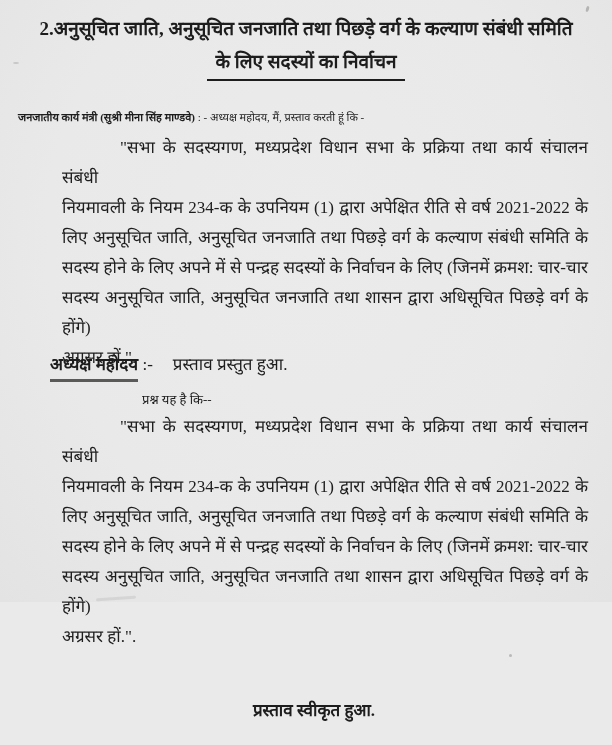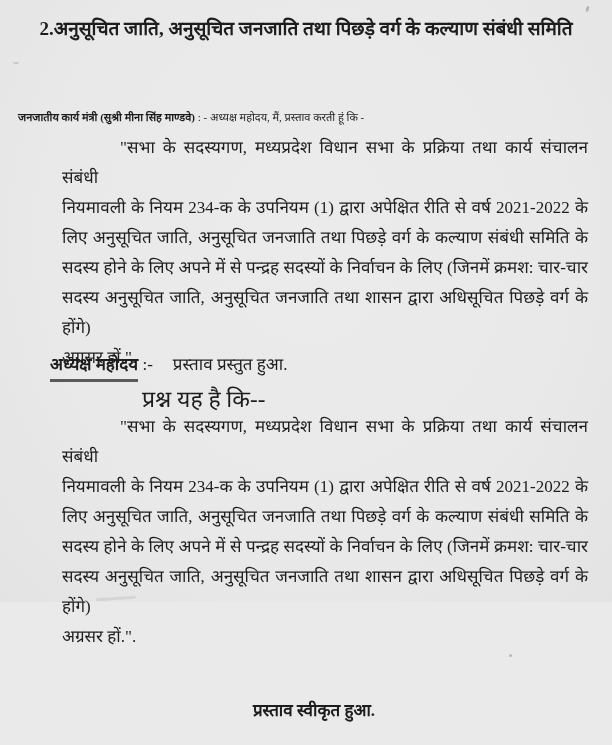--- a/index.html
+++ b/index.html
@@ -45,41 +45,44 @@
   .speaker2-name {
     font-weight: bold;
     display: inline-block;
     border-bottom: 3px solid #5a5a58;
     padding-bottom: 1px;
   }
   .speaker2-sep { font-weight: normal; }
   .speech-first { margin-left: 20px; }
   .speaker2-line2 {
     position: absolute; top: 387px; left: 142px;
-    font-size: 23px; line-height: 26px;
+    font-size: 13px; line-height: 26px;
   }
   .footer-result {
     position: absolute; top: 697px; left: 0; right: 0;
     text-align: center; font-weight: bold;
     font-size: 17px; line-height: 28px; padding-left: 16px;
   }
   
   .artifact { position: absolute; background: #8a8a88; border-radius: 50%; }
   .artifact-a { top: 6px;  left: 586px; width: 3px; height: 6px; opacity: .55; transform: rotate(18deg); }
   .artifact-b { top: 62px; left: 13px;  width: 6px; height: 2px; opacity: .35; }
   .artifact-c { top: 654px; left: 509px; width: 3px; height: 3px; opacity: .5; }
   .artifact-d { top: 597px; left: 96px; width: 40px; height: 3px; opacity: .18; border-radius: 2px; transform: rotate(-4deg); }
 </style>
 </head>
 <body>
 
 <div class="page">
 
   <div class="title-block">
     <div>2.अनुसूचित जाति, अनुसूचित  जनजाति तथा पिछड़े वर्ग के कल्याण संबंधी  समिति</div>
+    <div>
+      <span class="title-line2-inner">के लिए सदस्यों का निर्वाचन</span>
+    </div>
   </div>
 
   <div class="minister-line">
     <span class="speaker-name">जनजातीय कार्य मंत्री (सुश्री मीना सिंह माण्डवे)</span><span> :</span><span>  - अध्यक्ष महोदय, मैं, प्रस्ताव करती हूं कि -</span>
   </div>
 
   <div class="para para-1">
       <div class="para-line">"सभा के सदस्यगण, मध्यप्रदेश विधान सभा के प्रक्रिया तथा कार्य संचालन संबंधी</div>
       <div class="para-line">नियमावली के नियम 234-क के उपनियम (1) द्वारा अपेक्षित रीति से  वर्ष 2021-2022 के</div>
       <div class="para-line">लिए अनुसूचित जाति, अनुसूचित  जनजाति तथा पिछड़े वर्ग के कल्याण संबंधी  समिति के</div>

